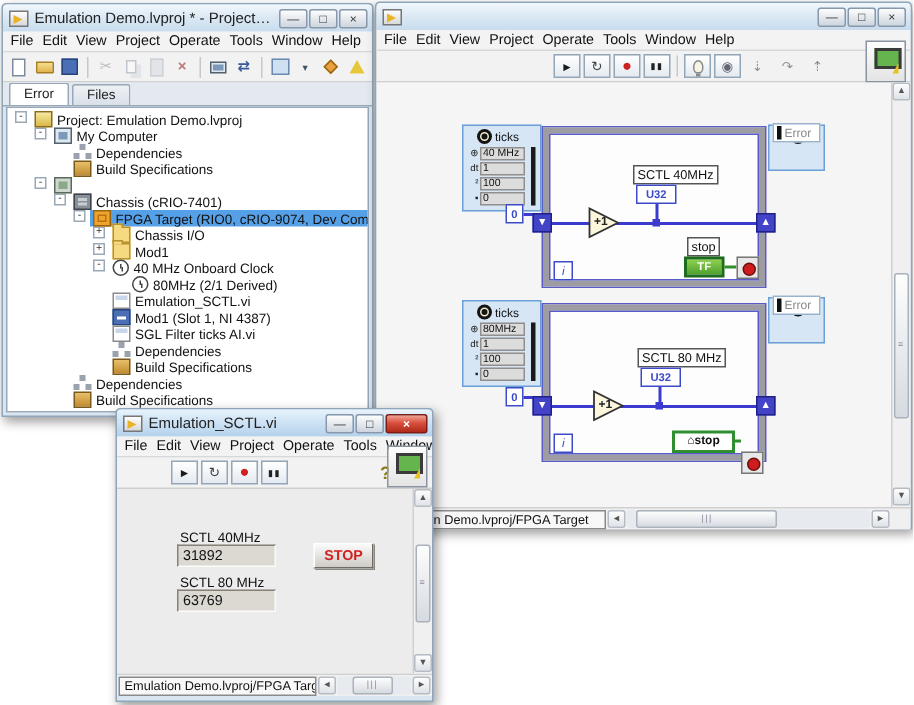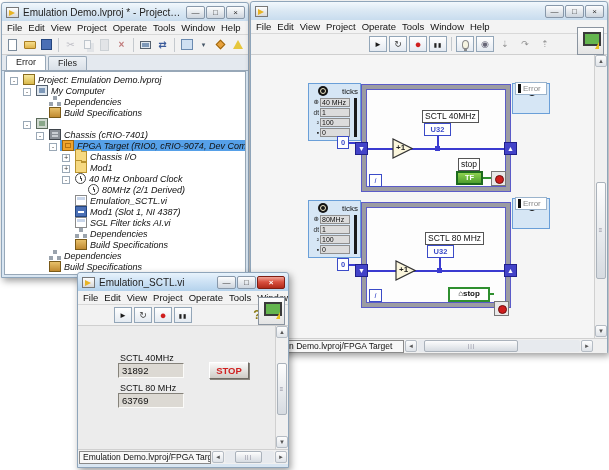--- a/index.html
+++ b/index.html
@@ -36,21 +36,21 @@
   .sh-mon { width:11px; height:8px; background:#dfe7ef; border:1px solid #55616e; position:relative; }
   .sh-mon::before { content:""; position:absolute; inset:1px; background:#7d98b8; }
   .sh-drop { width:12px; height:11px; background:#cfe0f2; border:1px solid #6a8ab0; }
   .sh-diamond { width:7px; height:7px; background:#e8a13c; border:1px solid #9a6510; transform:rotate(45deg); }
   .sh-warn { width:0; height:0; border-left:5px solid transparent; border-right:5px solid transparent; border-bottom:9px solid #e6c73c; }
 
   .tabstrip { display:flex; align-items:flex-end; gap:2px; height:16px; background:#e4e9ef; padding:2px 0 0 4px; border-bottom:1px solid #98a8b8; }
   .tab { font-size:9px; padding:1px 9px 2px; border:1px solid #98a8b8; border-bottom:none; border-radius:2px 2px 0 0; background:linear-gradient(#eef2f6,#d9e0e8); color:#222; }
   .tab.active { background:#fff; padding-bottom:3px; }
   .treearea { background:#fff; border:1px solid #98a8b8; margin:0 2px 2px; height:204px; overflow:hidden; padding-top:2px; }
-  .trow { display:flex; align-items:flex-end; gap:3px; height:11px; font-size:9px; color:#111; padding-left:calc(5px + var(--d)*13px); white-space:nowrap;font-style:italic; }
+  .trow { display:flex; align-items:flex-start; gap:3px; height:11px; font-size:9px; color:#111; padding-left:calc(5px + var(--d)*13px); white-space:nowrap; }
   .exp { width:8px; height:8px; border:1px solid #9aa8b6; background:#fff; flex:none; font-size:7px; line-height:6px; text-align:center; color:#333; }
   .exp.hid { visibility:hidden; }
   .selwrap { display:flex; align-items:center; gap:3px; padding:0 2px; }
   .selwrap.sel { background:#56a0e8; }
   .ti { width:12px; height:11px; position:relative; flex:none; }
   .ti-project { background:linear-gradient(#f7e9a0,#d9b84a); border:1px solid #8a6d1f; }
   .ti-computer { background:#dfe7ef; border:1px solid #55616e; } .ti-computer::before { content:""; position:absolute; inset:2px; background:#7d98b8; }
   .ti-dep::before { content:""; position:absolute; left:4px; top:0; width:4px; height:4px; background:#9aa3ad; box-shadow:-4px 6px 0 #9aa3ad,4px 6px 0 #9aa3ad; }
   .ti-build { background:linear-gradient(#e8c06a,#c08a30); border:1px solid #7a5a18; }
   .ti-rt { background:#cfd8cf; border:1px solid #5a6a5a; } .ti-rt::before { content:""; position:absolute; inset:2px; background:#8aa88a; }
@@ -62,21 +62,21 @@
   .ti-module { background:#4a6fb5; border:1px solid #24457e; } .ti-module::before { content:""; position:absolute; left:2px; right:2px; top:4px; height:2px; background:#fff; }
 
   
   .bd-content { position:relative; height:283px; background:#f5f5f5; overflow:hidden; }
   .abs { position:absolute; }
   .loop { border:1px solid #5b5bc8; background:#fdfdfd; }
   .loop::before { content:""; position:absolute; inset:0; border:4px solid #9c9ca2; }
   .loop::after { content:""; position:absolute; inset:4px; border:1px solid #5b5bc8; }
   .cfg { background:#d6e6f5; border:1px solid #6a9fd8; padding:1px 2px 1px 1px; }
   .cfg::after { content:""; position:absolute; right:3px; top:14px; bottom:3px; width:3px; background:#1a1a1a; }
-  .cfghead { display:flex; align-items:center; gap:14px; height:12px; font-size:8px; color:#111; padding-left:8px; }
+  .cfghead { display:flex; align-items:center; gap:2px; height:12px; font-size:8px; color:#111; padding-left:8px; }
   .clk { width:10px; height:10px; border-radius:50%; background:#141414; position:relative; flex:none; }
   .clk::before { content:""; position:absolute; inset:2px; border:1px solid #efe8c8; border-radius:50%; }
   .cfgrow { display:flex; align-items:center; gap:1px; height:10px; }
   .pre { width:9px; font-size:6.5px; color:#222; text-align:right; flex:none; }
   .pre.ic-src::before { content:"⊕"; } .pre.ic-pri::before { content:"²"; } .pre.ic-off::before { content:"▪"; }
   .vbox { width:30px; height:9px; background:#dcdcdc; border:1px solid #8f8f8f; font-size:7px; line-height:8px; color:#111; padding:0 1px; overflow:hidden; white-space:nowrap; }
   .wire { background:#3b3bd0; }
   .gwire { background:#2f8f2f; }
   .term { background:#fff; border:1px solid #3b4bc8; color:#3b4bc8; font-size:7.5px; font-weight:bold; text-align:center; line-height:11px; }
   .flabel { background:#fff; border:1px solid #555; font-size:8.5px; color:#111; padding:0 2px; line-height:11px; white-space:nowrap; }

